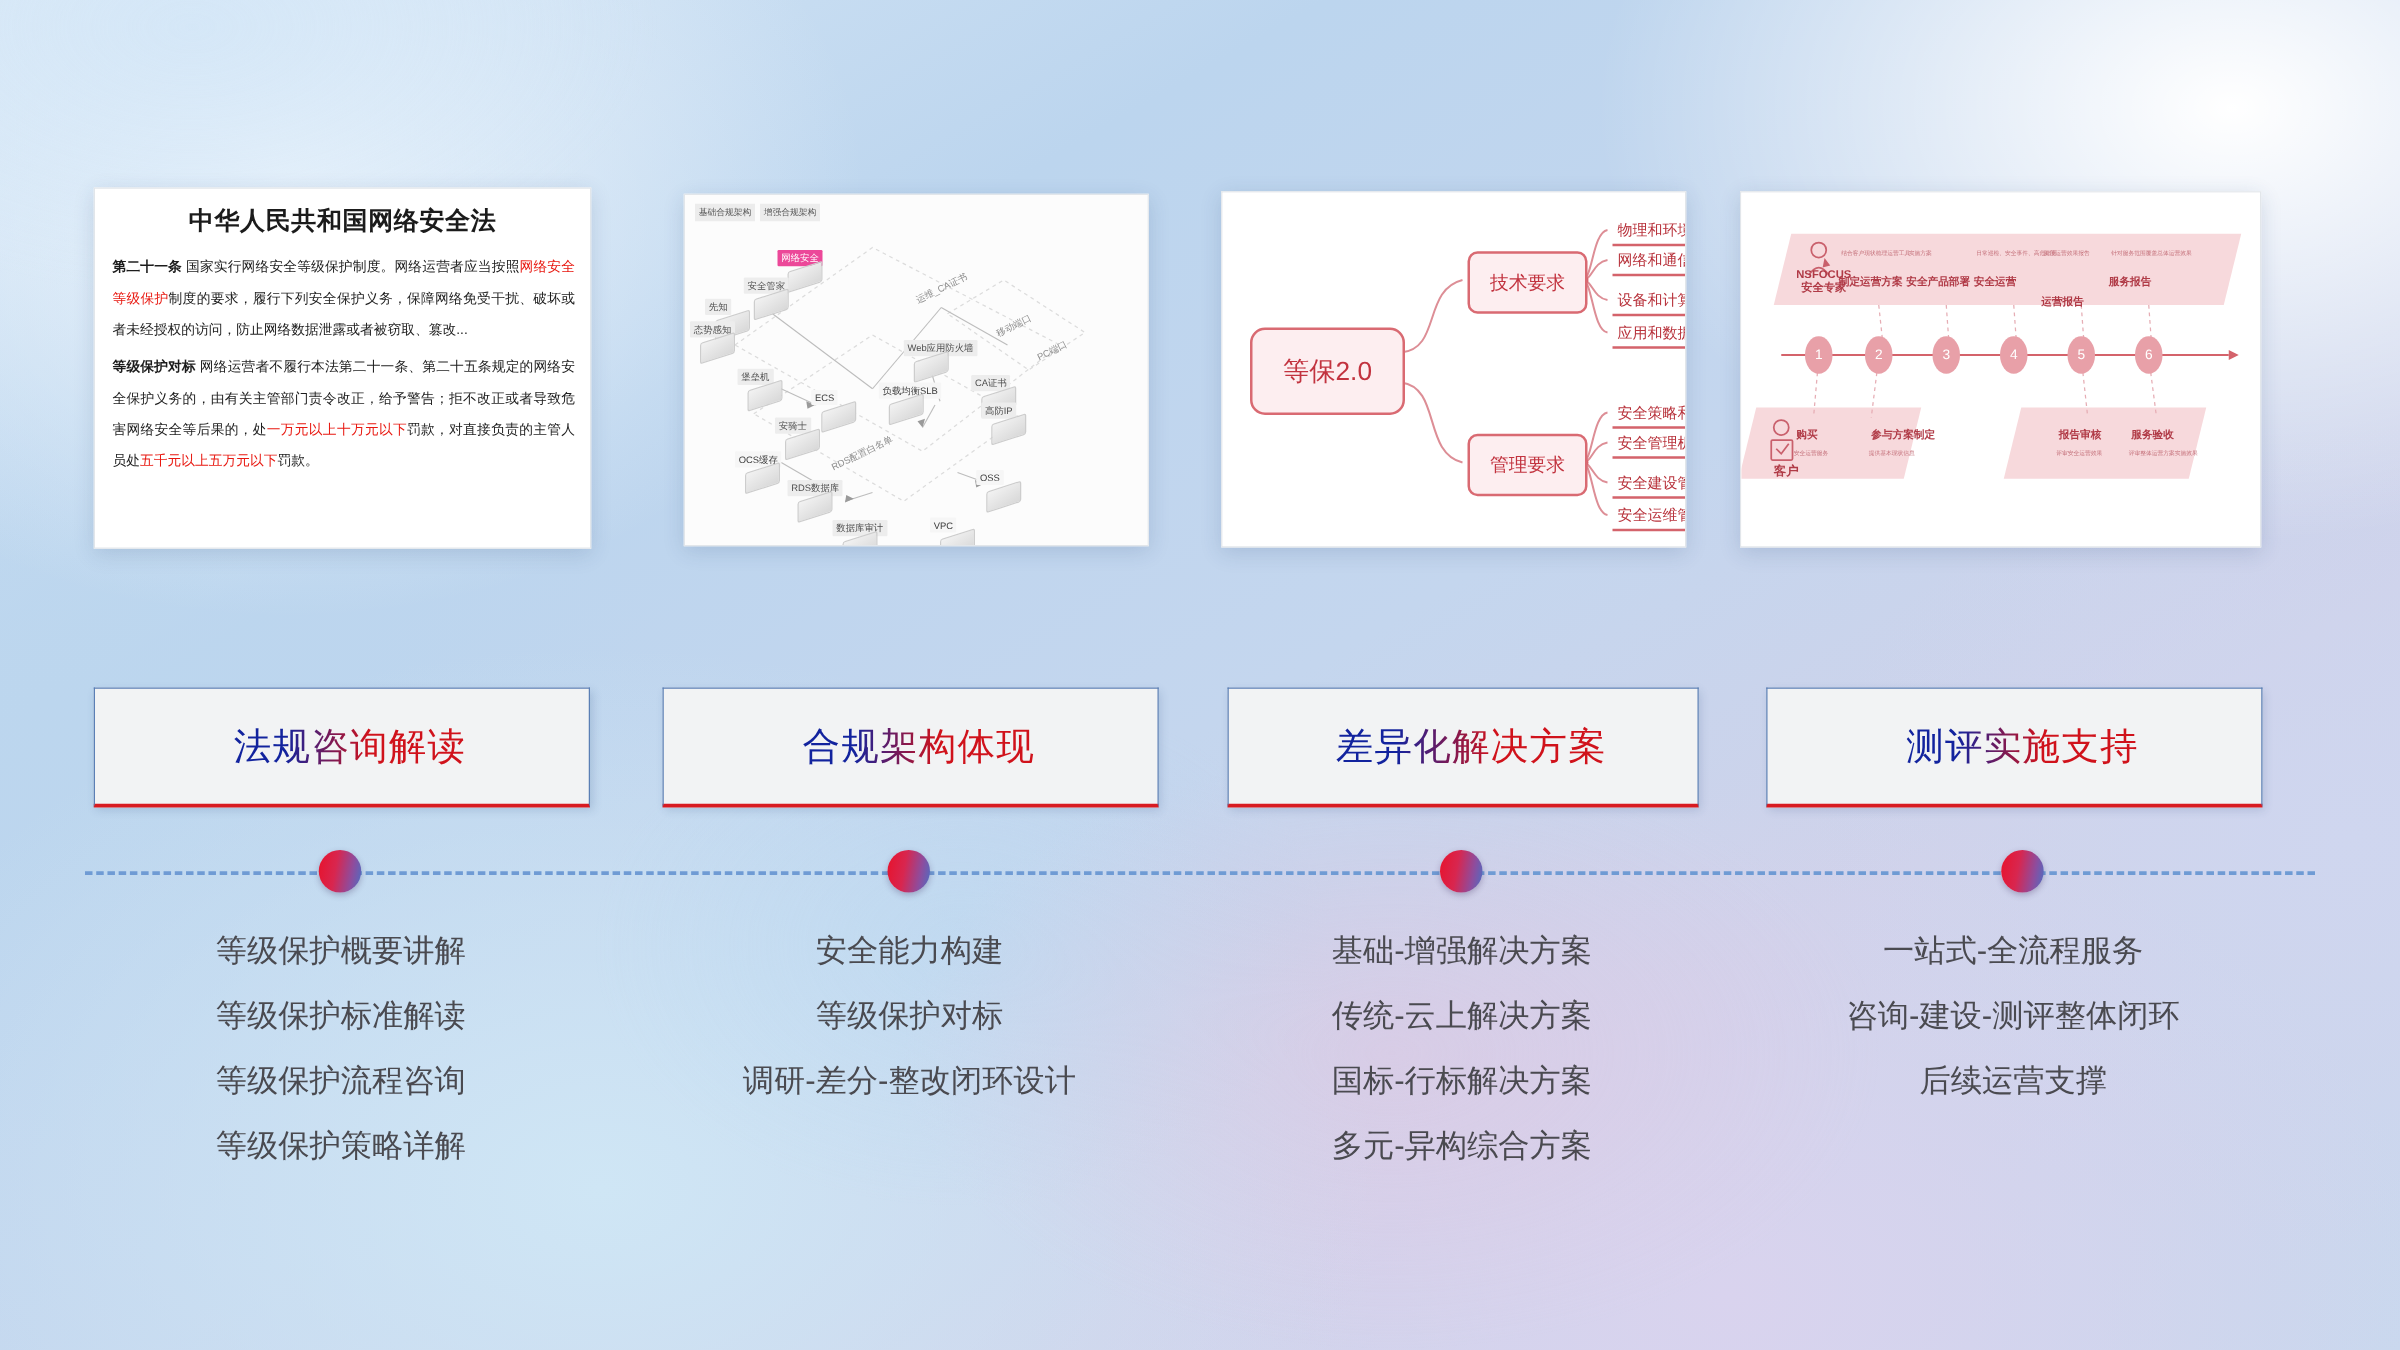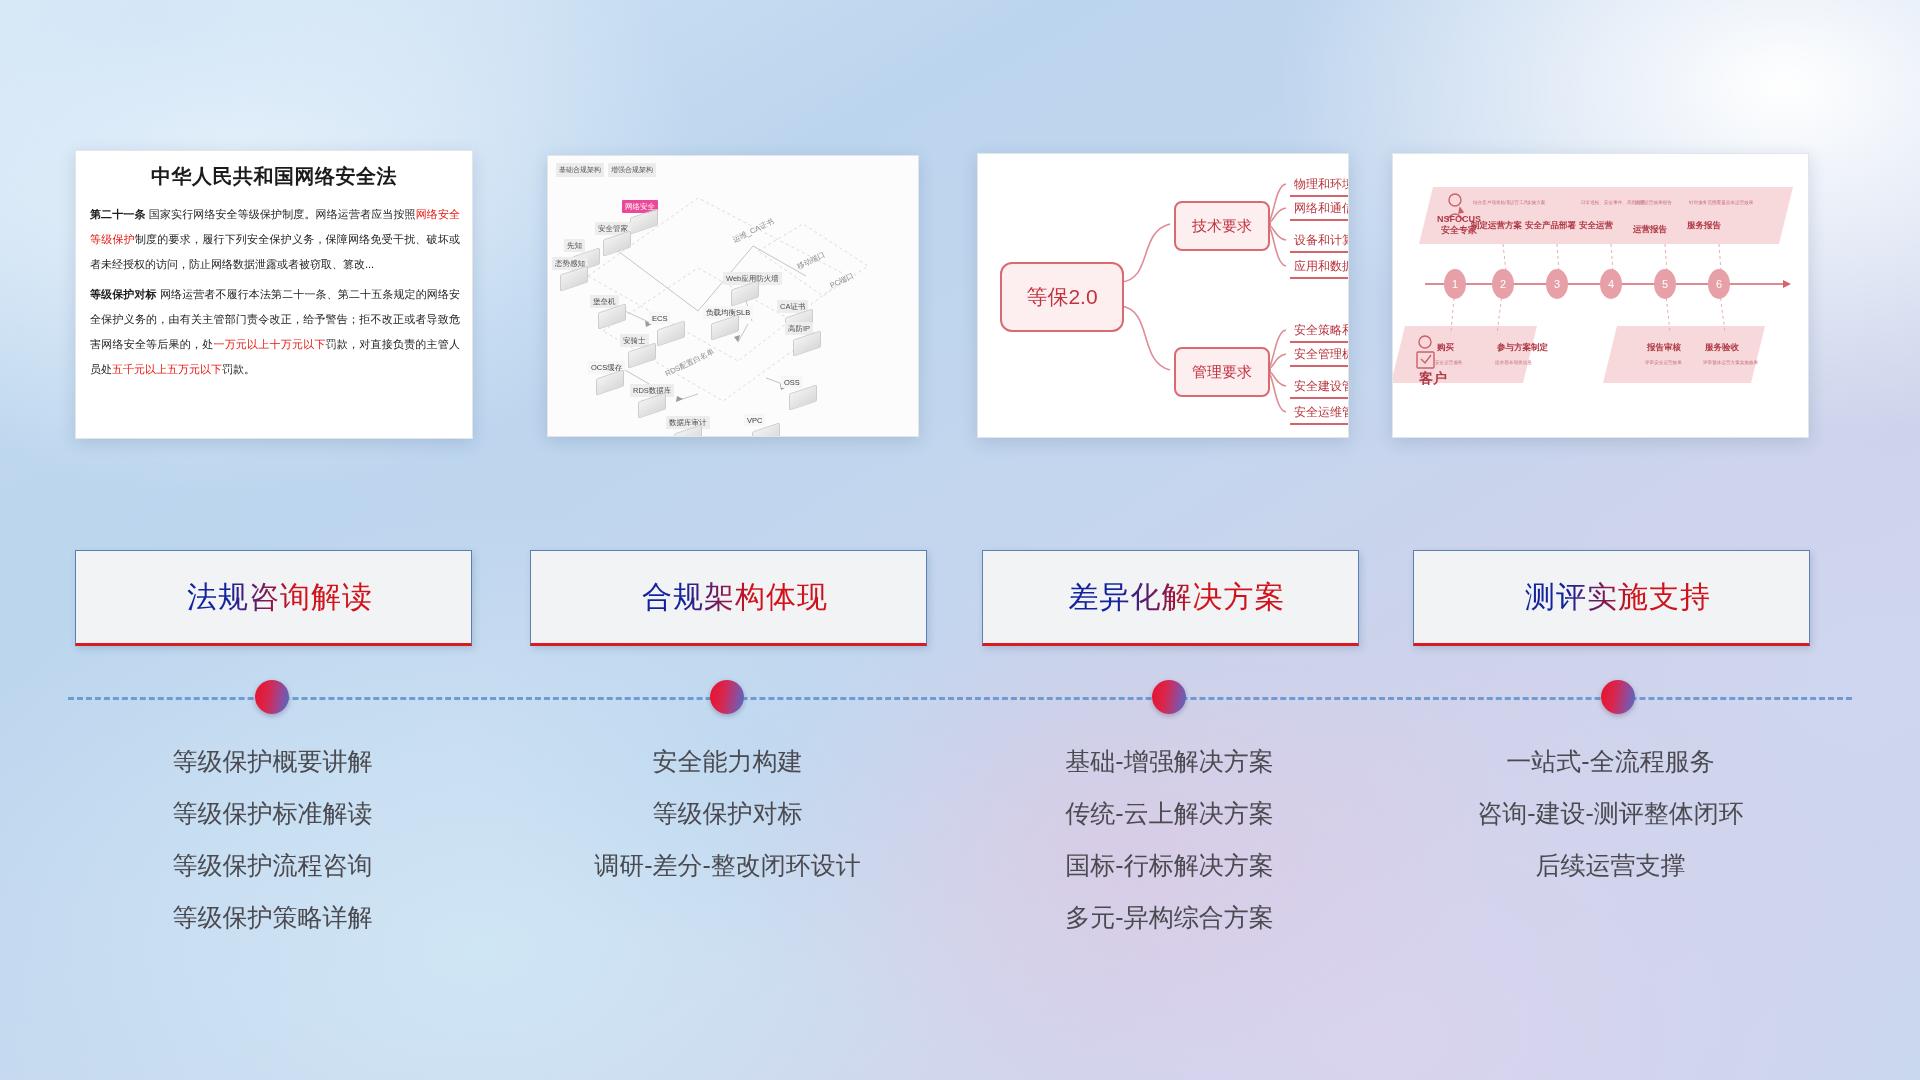--- a/index.html
+++ b/index.html
@@ -254,35 +254,35 @@
           <div class="ns-num" style="left: 153px; top: 115px;">3</div>
           <div class="ns-num" style="left: 207px; top: 115px;">4</div>
           <div class="ns-num" style="left: 261px; top: 115px;">5</div>
           <div class="ns-num" style="left: 315px; top: 115px;">6</div>
           <div class="ns-t" style="left: 78px; top: 66px;">制定运营方案</div>
           <div class="ns-s" style="left: 80px; top: 46px;">结合客户现状梳理运营工具</div>
           <div class="ns-t" style="left: 132px; top: 66px;">安全产品部署</div>
           <div class="ns-s" style="left: 134px; top: 46px;">实施方案</div>
           <div class="ns-t" style="left: 186px; top: 66px;">安全运营</div>
           <div class="ns-s" style="left: 188px; top: 46px;">日常巡检、安全事件、高危处置</div>
-          <div class="ns-t" style="left: 240px; top: 70px;">运营报告</div>
+          <div class="ns-t" style="left: 240px; top: 82px;">运营报告</div>
           <div class="ns-s" style="left: 242px; top: 46px;">阶段运营效果报告</div>
           <div class="ns-t" style="left: 294px; top: 66px;">服务报告</div>
           <div class="ns-s" style="left: 296px; top: 46px;">针对服务范围覆盖总体运营效果</div>
           <div class="ns-t" style="left: 44px; top: 188px;">购买</div>
           <div class="ns-s" style="left: 42px; top: 206px;">安全运营服务</div>
           <div class="ns-t" style="left: 104px; top: 188px;">参与方案制定</div>
           <div class="ns-s" style="left: 102px; top: 206px;">提供基本现状信息</div>
           <div class="ns-t" style="left: 254px; top: 188px;">报告审核</div>
           <div class="ns-s" style="left: 252px; top: 206px;">评审安全运营效果</div>
           <div class="ns-t" style="left: 312px; top: 188px;">服务验收</div>
           <div class="ns-s" style="left: 310px; top: 206px;">评审整体运营方案实施效果</div>
           <div class="ns-t" style="left: 44px; top: 60px; font-size: 9px; text-align: center; white-space: pre; line-height: 11px;">NSFOCUS
 安全专家</div>
-          <div class="ns-t" style="left: 26px; top: 216px; font-size: 14px;">客户</div>
+          <div class="ns-t" style="left: 26px; top: 216px; font-size: 10px;">客户</div>
         </div>
     </div>
   </div>
 
   <div class="tbox" style="left:75px;top:550px;width:395px;">
     <span>法规咨询解读</span>
   </div>
   <div class="tbox" style="left:530px;top:550px;width:395px;">
     <span>合规架构体现</span>
   </div>

